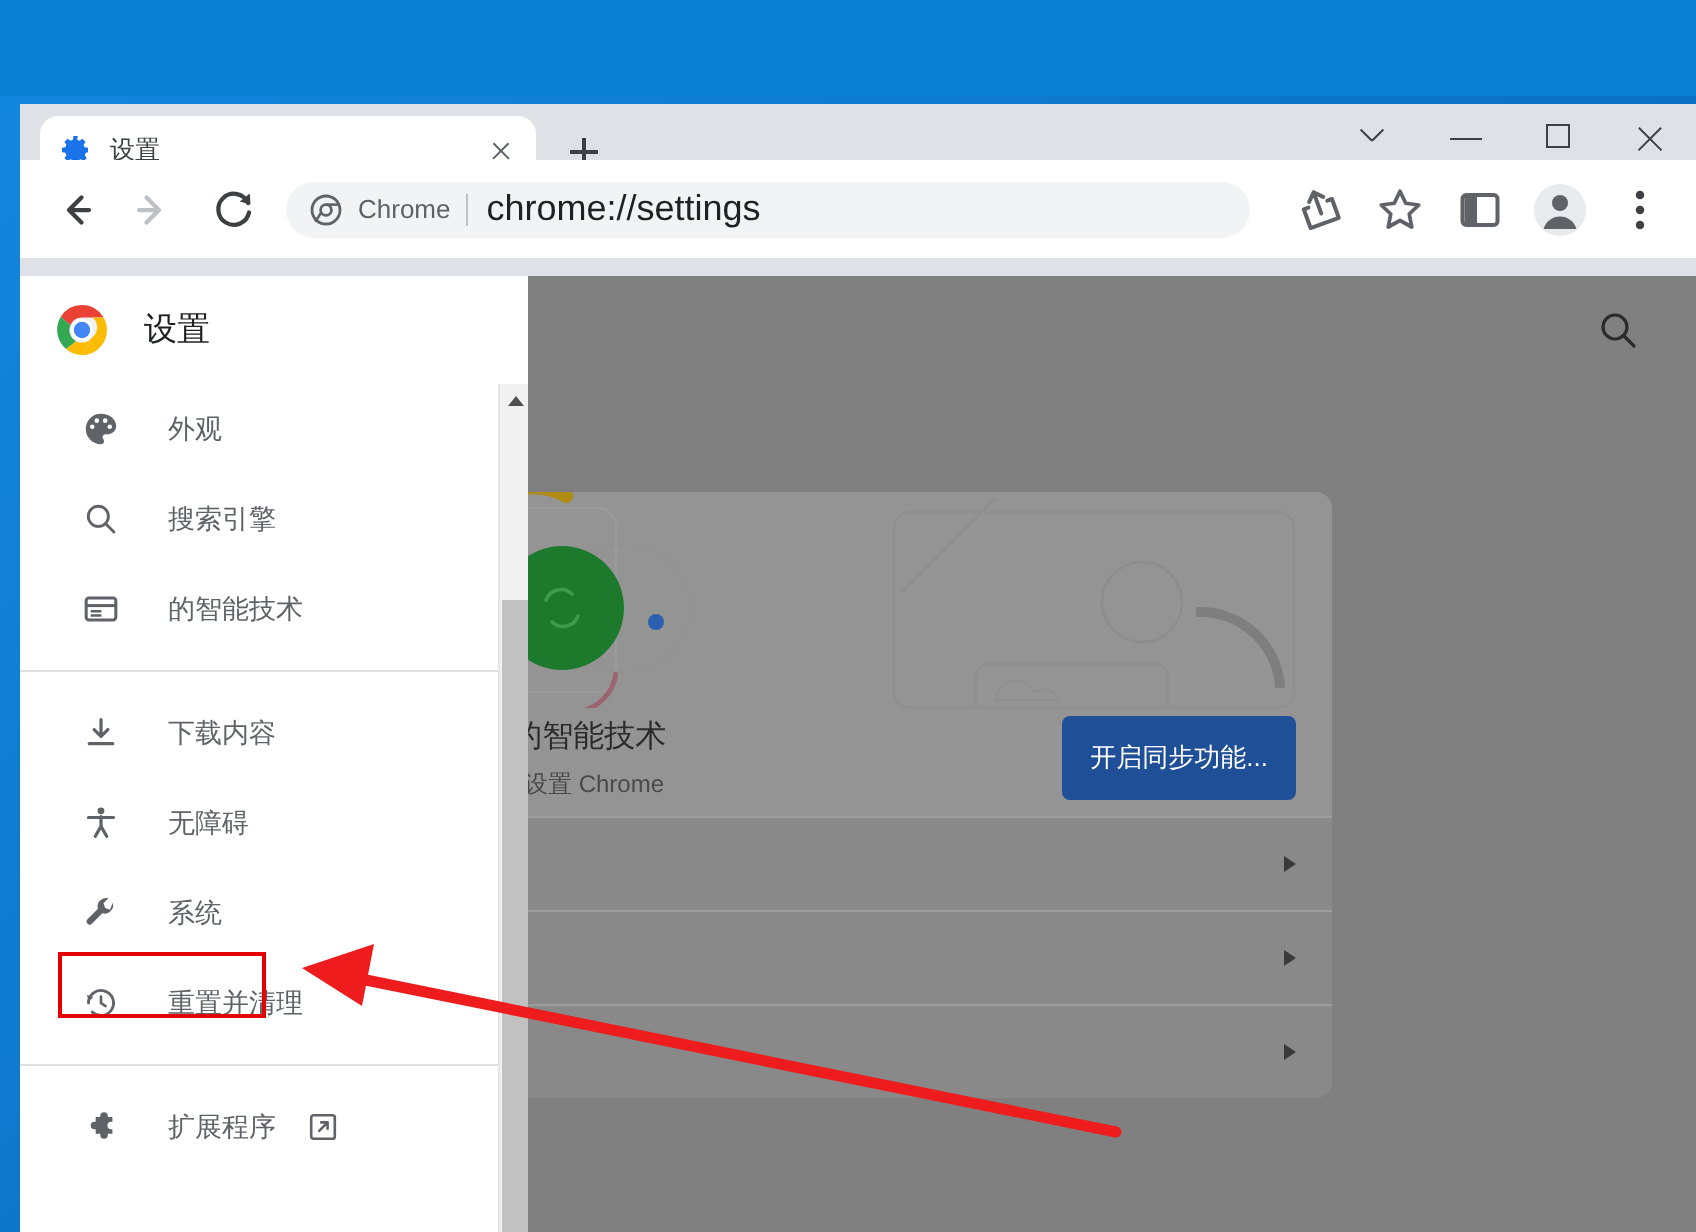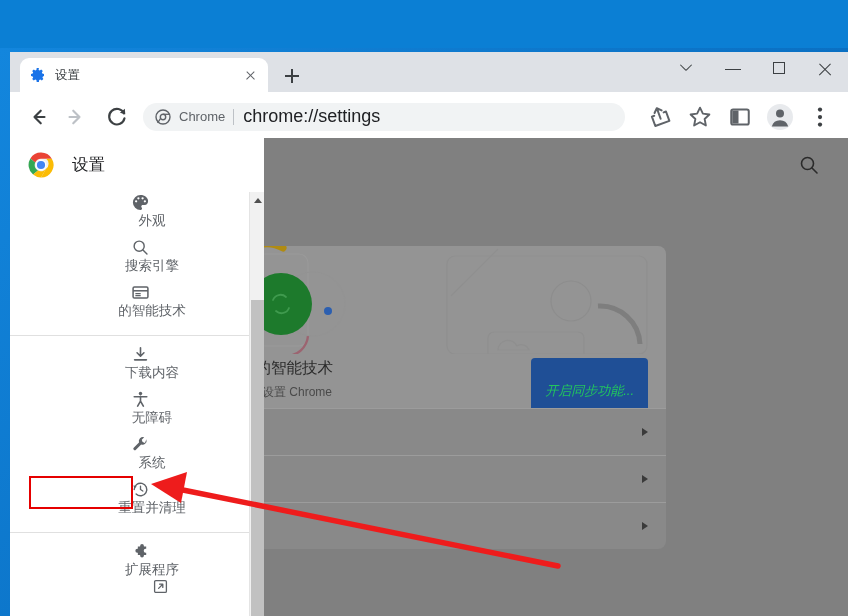--- a/index.html
+++ b/index.html
@@ -92,21 +92,21 @@
     border:1.3px solid #3c4043; box-sizing:border-box;
   }
   .wc-close::before, .wc-close::after {
     content:""; position:absolute; left:15px; top:16.5px; width:16px; height:1.3px; background:#3c4043;
   }
   .wc-close::before { transform: rotate(45deg); }
   .wc-close::after  { transform: rotate(-45deg); }
 
   
   .toolbar {
-    position: absolute; left: 0; top: 40px;
+    position: absolute; left: 0; top: 28px;
     width: 838px; height: 49px;
     background: #ffffff;
     display: flex; align-items: center;
   }
   .tb-icon {
     width: 30px; height: 30px; margin: 0 5px;
     position: relative; flex: 0 0 auto; cursor: pointer;
   }
   .tb-icon:first-child { margin-left: 12px; }
 
@@ -155,24 +155,24 @@
   .sync-heading {
     position:absolute; left: 18px; top: 112px;
     font-size: 15.5px; color: #2b2b2b; white-space: nowrap;
   }
   .sync-sub {
     position:absolute; left: 18px; top: 138px;
     font-size: 12px; color: #4a4a4a; white-space: nowrap;
   }
   .sync-btn {
     position:absolute; right: 18px; top: 112px;
-    background: #1f4f96; color: #22c55e;
+    background: #1f4f96; color: #ffffff;
     font-size: 13px; border-radius: 4px;
-    padding: 24px 14px; border: none;
-    cursor: pointer; white-space: nowrap; font-style: italic;
+    padding: 12px 14px; border: none;
+    cursor: pointer; white-space: nowrap;
   }
 
   .settings-rows {
     position: absolute; left: 138px; top: 270px;
     width: 518px; background: rgba(255,255,255,0.07);
     border-radius: 0 0 8px 8px;
   }
   .srow {
     height: 47px; display: flex; align-items: center;
     border-top: 1px solid rgba(255,255,255,0.16);
@@ -202,21 +202,21 @@
   .drawer-title { font-size: 16.5px; color: #202124; }
 
   .drawer-list {
     position: relative;
     height: 466px;
     overflow: hidden;
   }
   .nav-item {
     height: 45px; display: flex; align-items: center;
     padding-left: 30px; box-sizing: border-box;
-    cursor: pointer; position: relative; flex-direction: column;
+    cursor: pointer; position: relative;
   }
   .nav-icon {
     width: 20px; height: 20px; margin-right: 24px;
     flex: 0 0 auto; position: relative;
     display: flex; align-items: center; justify-content: center;
   }
   .nav-label { font-size: 13.5px; color: #5f6368; white-space: nowrap; }
   .nav-ext-icon { width: 15px; height: 15px; margin-left: 16px; flex:0 0 auto; }
   .nav-divider {
     height: 1px; background: #e0e0e0; margin: 8px 0 8px 0;

